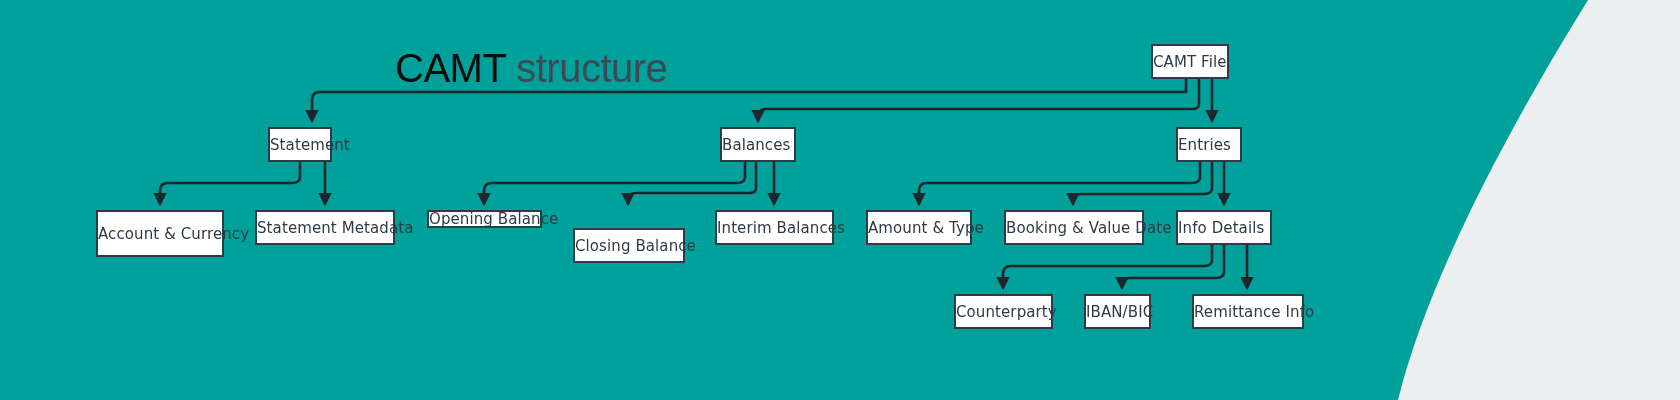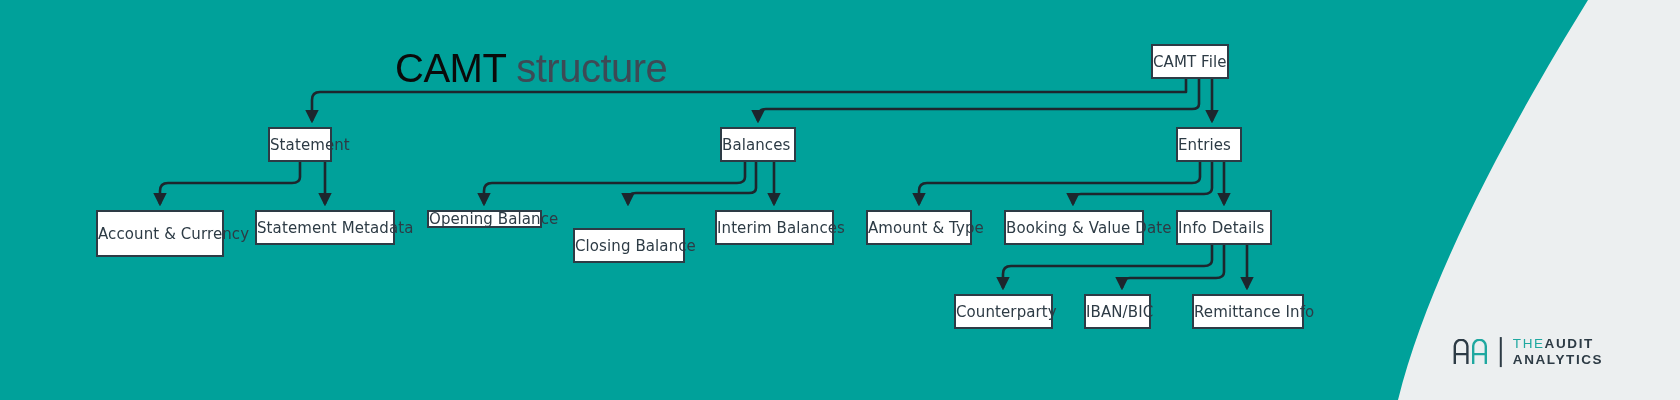--- a/index.html
+++ b/index.html
@@ -181,31 +181,14 @@
         <span>Counterparty</span>
       </div>
       <div class="node" style="left: 1084px; top: 294px; width: 67px; height: 35px;">
         <span>IBAN/BIC</span>
       </div>
       <div class="node" style="left: 1192px; top: 294px; width: 112px; height: 35px;">
         <span>Remittance Info</span>
       </div>
     </div>
 
-  <div id="logo">
-    <svg id="logo-mark" width="36" height="26" viewBox="0 0 36 26" aria-hidden="true">
-      <path d="M2,25 L2,7 A6.2,6.2 0 0 1 14.6,7 L14.6,25" fill="none" stroke="#2d3b45" stroke-width="2.4"></path>
-      <line x1="2" y1="15" x2="14.6" y2="15" stroke="#2d3b45" stroke-width="2.4"></line>
-      <path d="M20.4,25 L20.4,7 A6.2,6.2 0 0 1 33,7 L33,25" fill="none" stroke="#1fa8a0" stroke-width="2.4"></path>
-      <line x1="20.4" y1="15" x2="33" y2="15" stroke="#1fa8a0" stroke-width="2.4"></line>
-    </svg>
-    <div id="logo-divider"></div>
-    <div id="logo-text">
-      <div class="logo-line1">
-        <span class="logo-the">THE</span><span class="logo-audit">AUDIT</span>
-      </div>
-      <div class="logo-line2">
-        <span class="logo-analytics">ANALYTICS</span>
-      </div>
-    </div>
-  </div>
 
 </div>
 
 </body></html>

